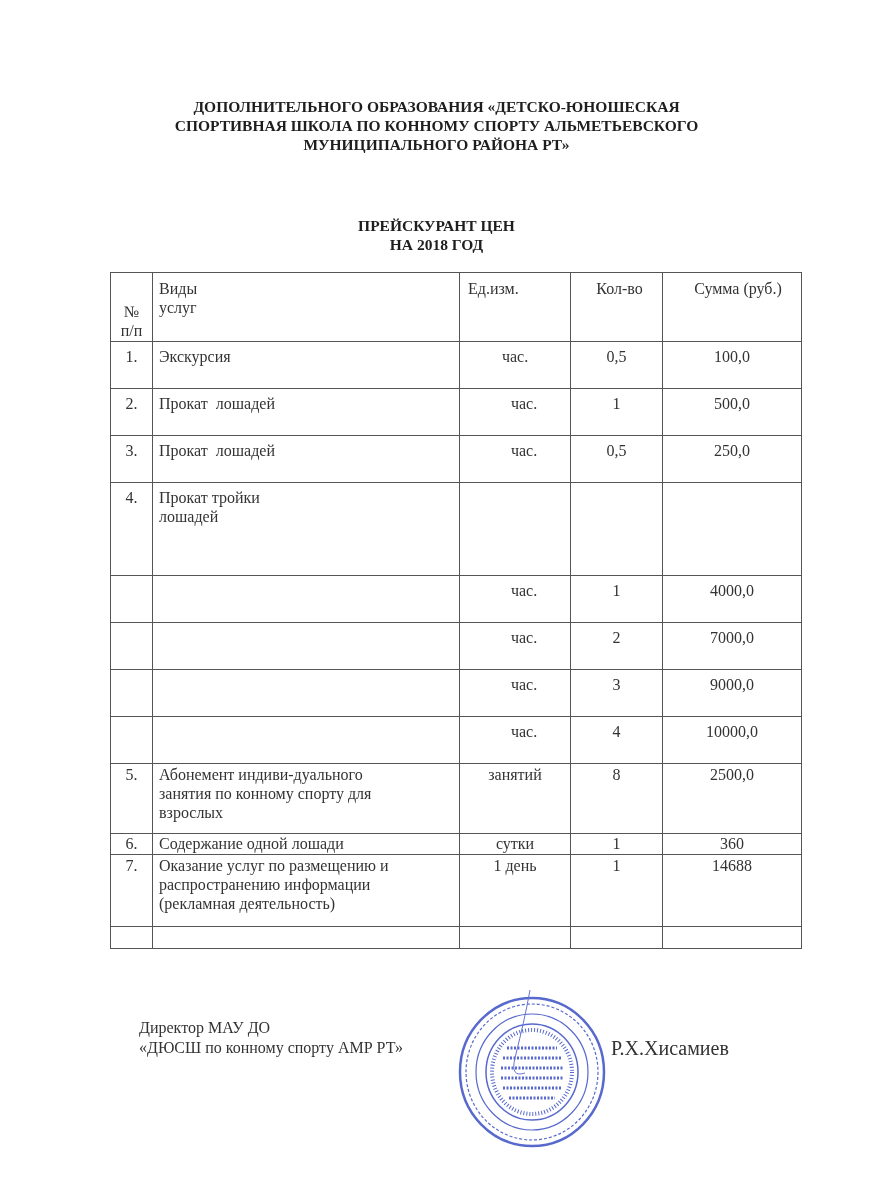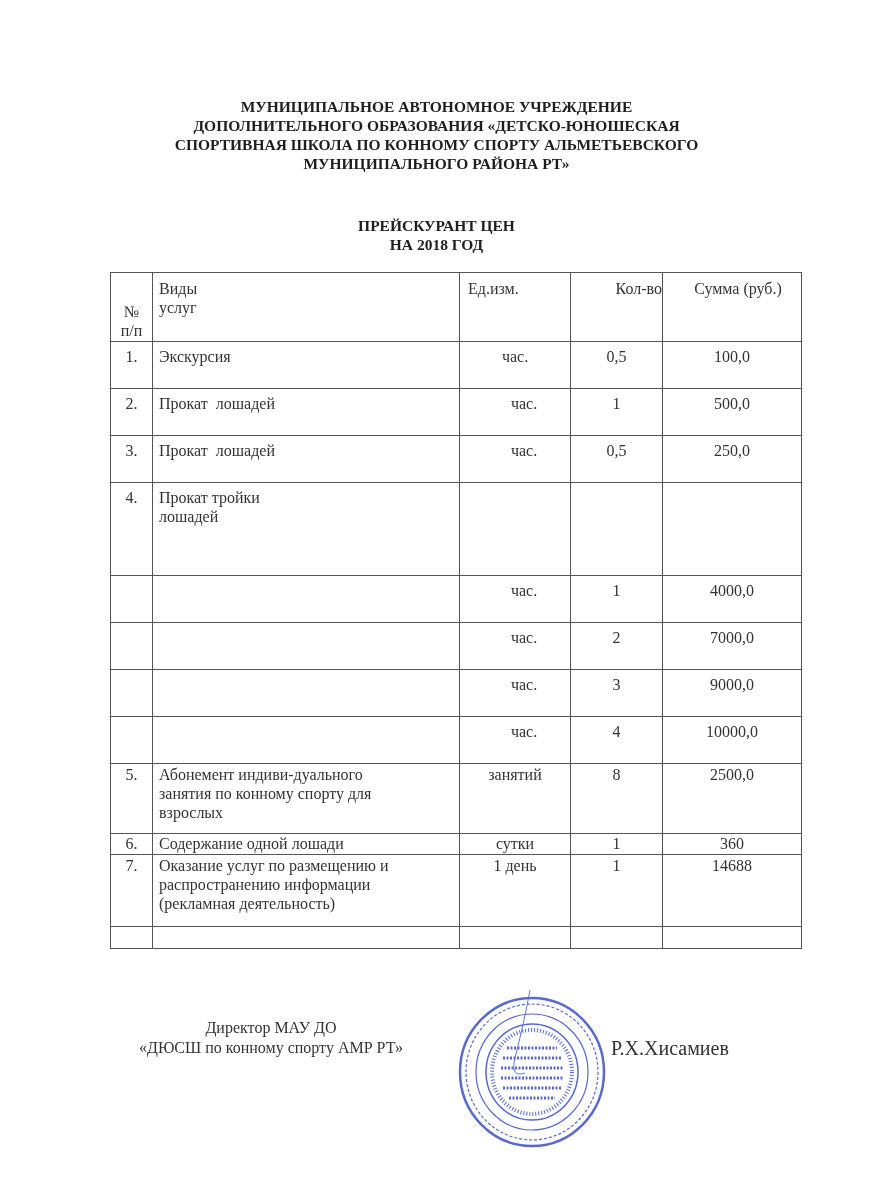--- a/index.html
+++ b/index.html
@@ -16,42 +16,41 @@
   .c1 { width: 41px; text-align: center; }
   .c2 { width: 300px; padding-left: 6px !important; }
   .c3 { width: 110px; text-align: center; }
   .c4 { width: 91px; text-align: center; }
   .c5 { width: 138px; text-align: center; }
   td .in { padding-top: 5px; }
   .hdr td .in { padding-top: 6px; }
   .hdr .c1 .in { padding-top: 29px; }
   .hdr .c2 .in { text-align: left; }
   .hdr .c3 .in { text-align: left; padding-left: 8px; }
-  .hdr .c4 .in { text-align: right; padding-left: 6px; }
+  .hdr .c4 .in { text-align: center; padding-left: 6px; }
   .hdr .c5 .in { text-align: center; padding-left: 12px; }
   .hdr td { height: 68px; }
   .r47 td { height: 46px; }
   .r93 td { height: 92px; }
   .r70 td { height: 69px; }
   .r21 td { height: 20px; }
   .r21 td .in { padding-top: 0; }
   .r71 td { height: 71px; }
   .r71 td .in, .r70 td .in { padding-top: 1px; }
   .r22 td { height: 21px; }
   .c3.shift .in { padding-left: 18px; }
   .sig { position: absolute; left: 139px; top: 1018px; font-size: 16px; line-height: 20px; color: #333; }
-  .sig div { white-space: nowrap; text-align: center; }
+  .sig div { white-space: nowrap; }
   .signame { position: absolute; left: 611px; top: 1038px; font-size: 20px; line-height: 20px; color: #333; }
   .stamp { position: absolute; left: 455px; top: 988px; width: 155px; height: 162px; }
 </style>
 </head>
 <body>
 
 <div id="org" class="heading">
-  <div>МУНИЦИПАЛЬНОЕ АВТОНОМНОЕ УЧРЕЖДЕНИЕ</div>
   <div>ДОПОЛНИТЕЛЬНОГО ОБРАЗОВАНИЯ «ДЕТСКО-ЮНОШЕСКАЯ</div>
   <div>СПОРТИВНАЯ ШКОЛА ПО КОННОМУ СПОРТУ АЛЬМЕТЬЕВСКОГО</div>
   <div>МУНИЦИПАЛЬНОГО РАЙОНА РТ»</div>
 </div>
 
 <div id="title" class="heading">
   <div>ПРЕЙСКУРАНТ ЦЕН</div>
   <div>НА 2018 ГОД</div>
 </div>
 

